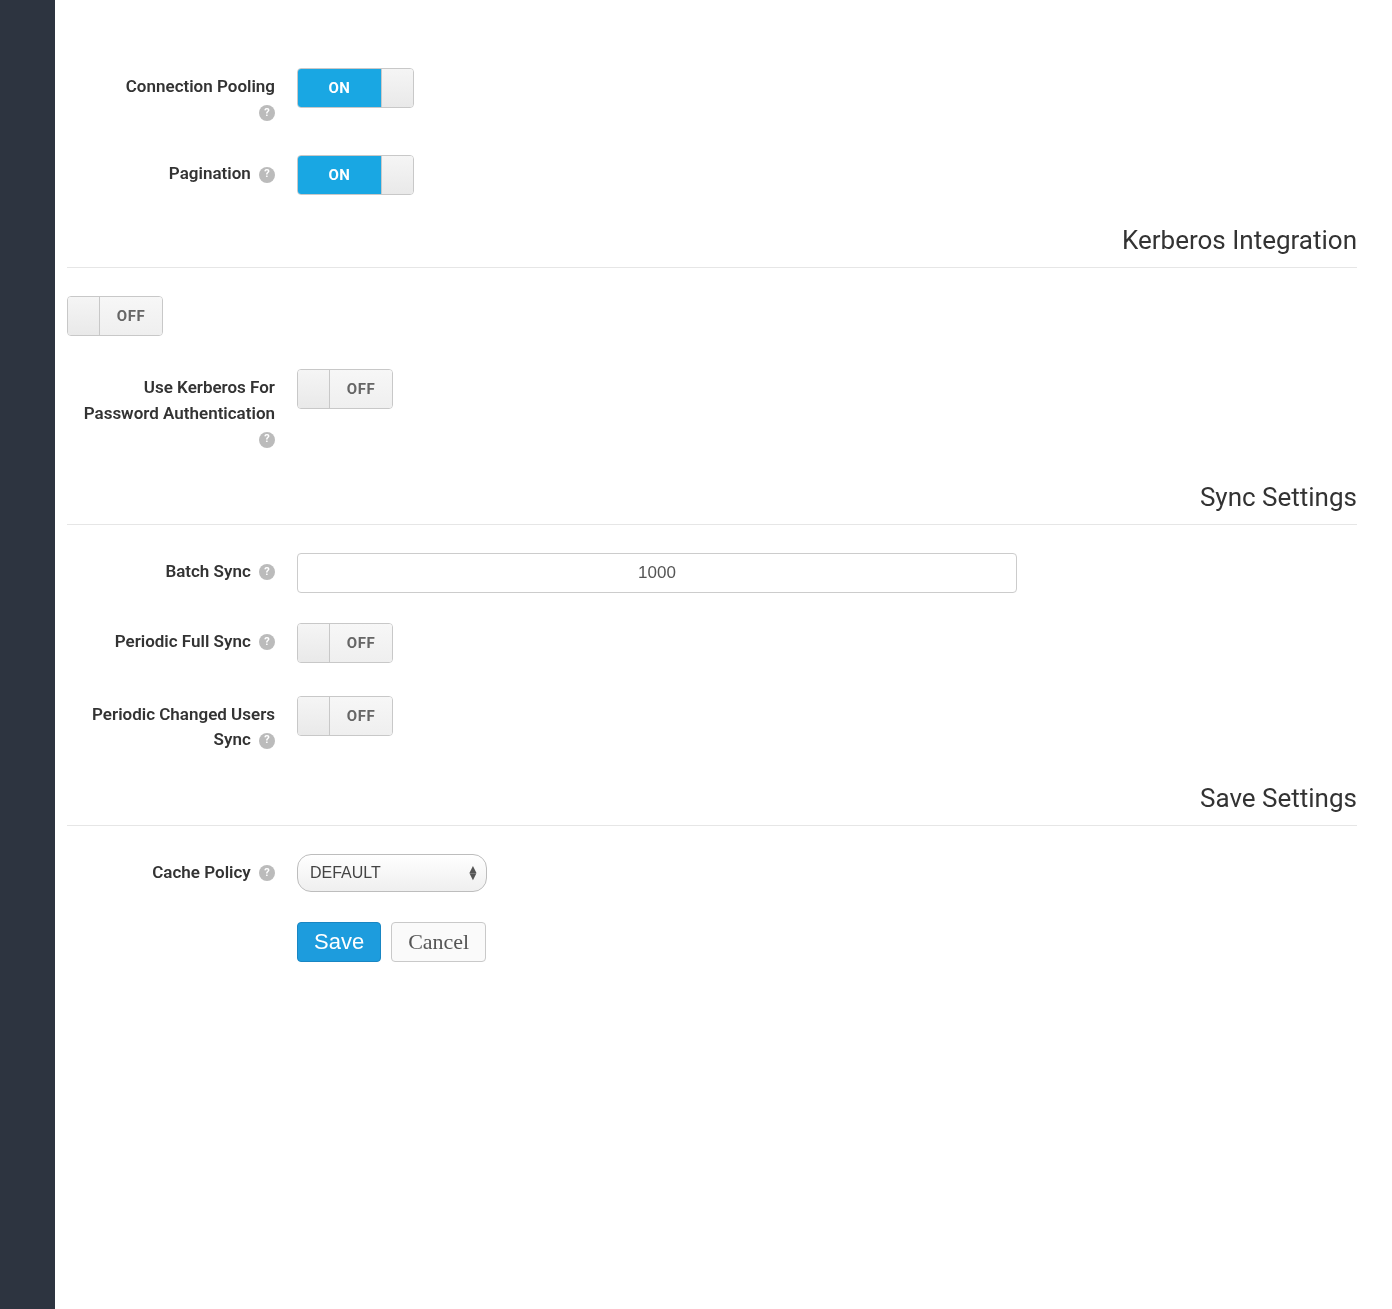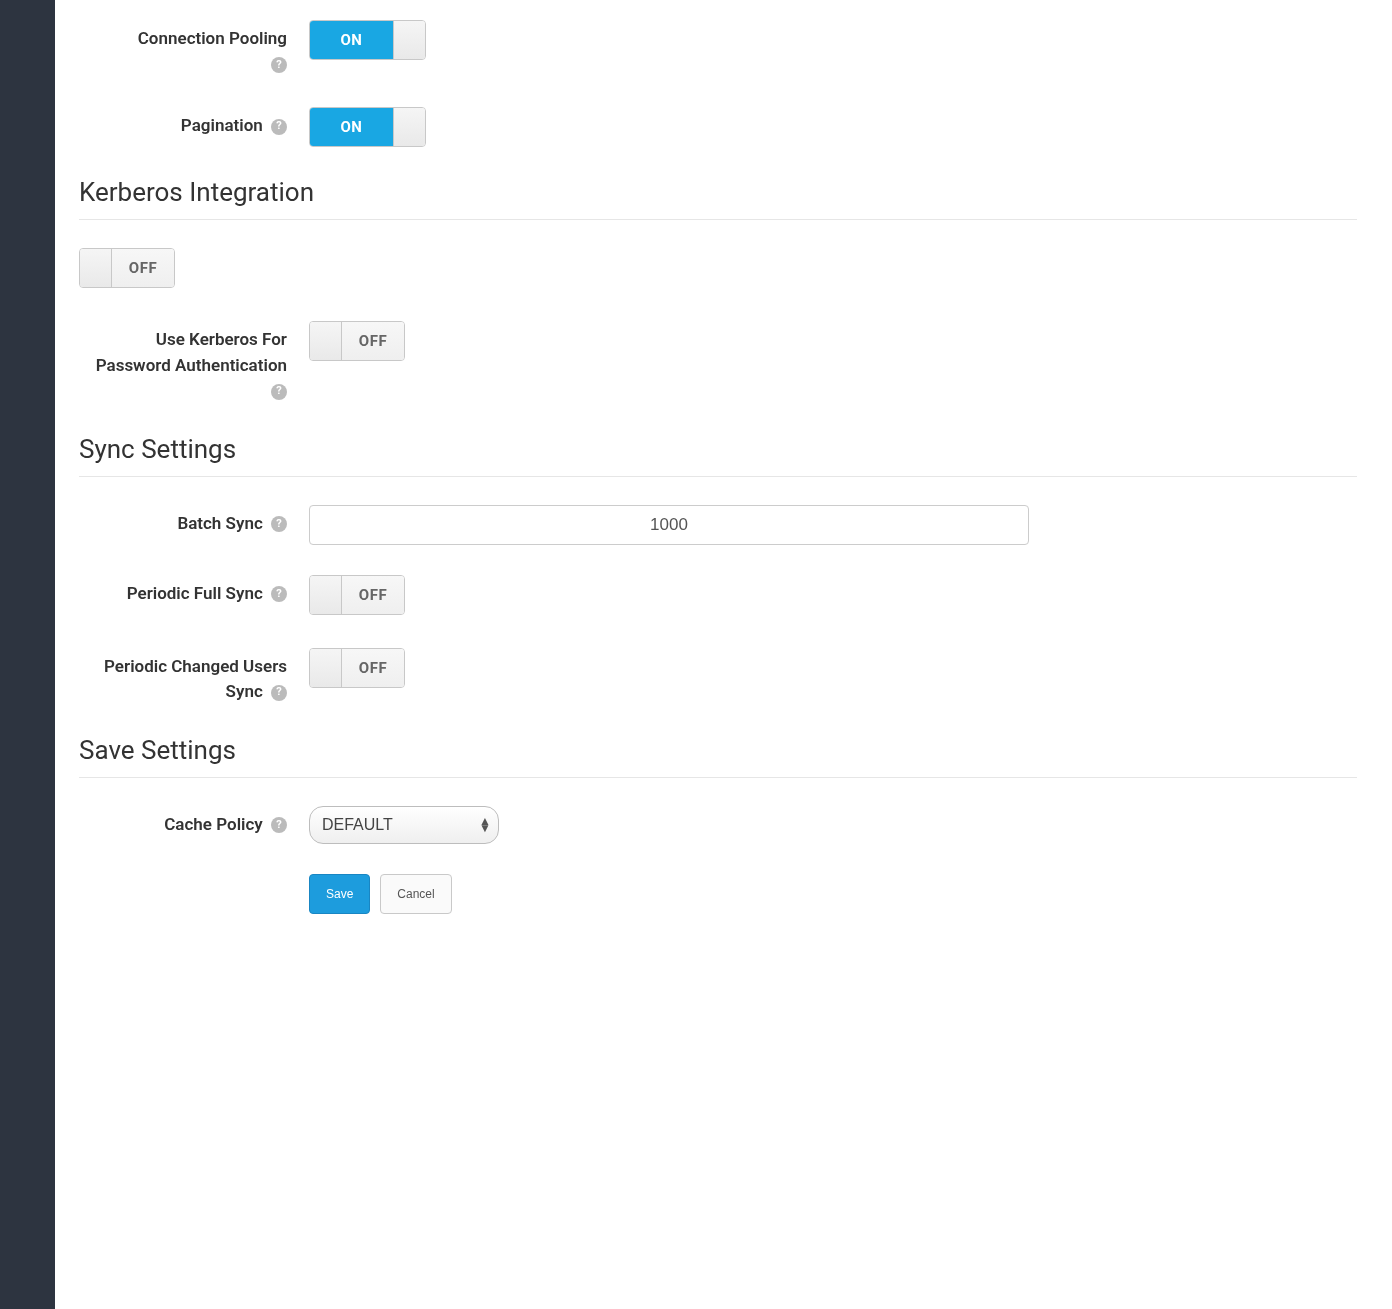--- a/index.html
+++ b/index.html
@@ -9,21 +9,22 @@
       display: flex;
       min-height: 100vh;
     }
     .sidebar-stub {
       width: 55px;
       background: #2d3440;
       flex-shrink: 0;
     }
     .content {
       flex: 1;
-      padding: 20px 35px 40px 24px;
+      padding: 20px 35px 40px 12px;
+      margin-top: 48px;
     }
     .form-row {
       display: flex;
       align-items: flex-start;
       margin-bottom: 30px;
     }
     .form-label {
       width: 230px;
       text-align: right;
       padding-right: 22px;
@@ -53,20 +54,21 @@
       cursor: help;
     }
     .section-heading {
       font-size: 26px;
       font-weight: 400;
       color: #333;
       margin-top: 12px;
       margin-bottom: 8px;
       border-bottom: 1px solid #e6e6e6;
       padding-bottom: 12px;
+      text-align: right;
     }
     .section-heading + .form-row {
       margin-top: 28px;
     }
     
     .toggle {
       display: inline-flex;
       border: 1px solid #c8c8c8;
       border-radius: 4px;
       overflow: hidden;
@@ -146,34 +148,35 @@
     }
     
     .btn-row {
       display: flex;
       gap: 10px;
     }
     .btn {
       height: 40px;
       padding: 0 16px;
       border-radius: 4px;
-      font-size: 12px;
+      font-size: 22px;
       font-weight: 500;
       cursor: pointer;
       border: 1px solid transparent;
     }
     .btn-primary {
       background: #1d9cdd;
       color: #fff;
       border-color: #1986c3;
     }
     .btn-default {
       background: #fafafa;
       border: 1px solid #c9c9c9;
       color: #555;
+      font-family: Liberation Serif, serif;
     }
   </style>
 </head>
 <body>
 
 <div class="sidebar-stub"></div>
 
 <div class="content">
 
   <div class="form-row">

